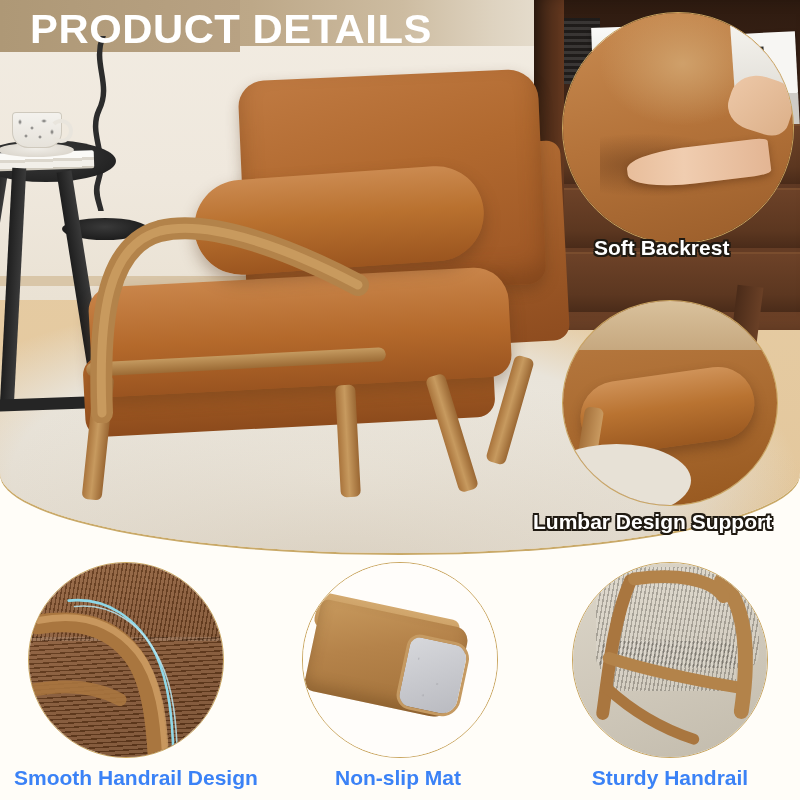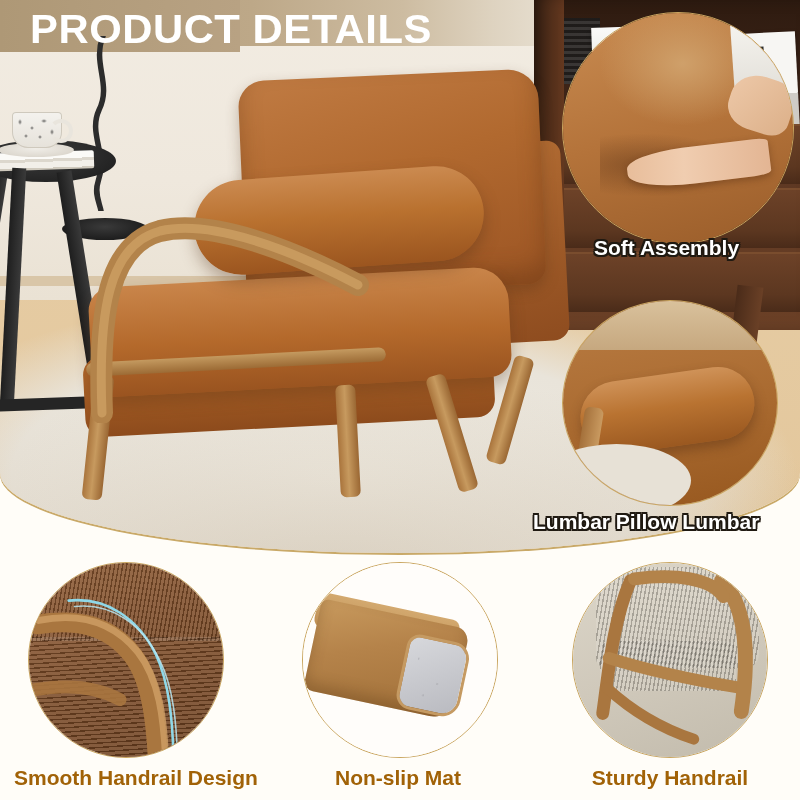--- a/index.html
+++ b/index.html
@@ -355,21 +355,21 @@
     text-shadow:
       -1.6px -1.6px 0 #201a12,  1.6px -1.6px 0 #201a12,
       -1.6px  1.6px 0 #201a12,  1.6px  1.6px 0 #201a12,
        0 -1.8px 0 #201a12, 0 1.8px 0 #201a12,
       -1.8px 0 0 #201a12, 1.8px 0 0 #201a12;
   }
   #lbl-back{ left:594px; top:236px; }
   #lbl-lumb{ left:533px; top:510px; }
 
   .lbl-dark{
-    position:absolute; top:766px; color:#a16207; font-weight:700;
+    position:absolute; top:766px; color:#3b82f6; font-weight:700;
     font-size:21px; white-space:nowrap; text-align:center;
   }
   #lbl-rail{ left:14px; width:224px; }
   #lbl-mat{  left:286px; width:224px; }
   #lbl-asm{  left:558px; width:224px; }
 </style>
 </head>
 <body>
 
 <div id="hero">
@@ -437,30 +437,30 @@
   <div id="title">PRODUCT DETAILS</div>
 </div>
 
 <div class="circ" id="c-back">
   <div class="inner corduroy"></div>
   <div class="paper"></div>
   <div class="press"></div>
   <div class="hand2"></div>
   <div class="hand"></div>
 </div>
-<div class="lbl-outline" id="lbl-back">Soft Assembly</div>
+<div class="lbl-outline" id="lbl-back">Soft Backrest</div>
 
 <div class="circ" id="c-lumb">
   <div class="inner corduroy"></div>
   <div class="floorTop"></div>
   <div class="pill corduroy"></div>
   <div class="woodleg"></div>
   <div class="rugb"></div>
 </div>
-<div class="lbl-outline" id="lbl-lumb">Lumbar Pillow Lumbar</div>
+<div class="lbl-outline" id="lbl-lumb">Lumbar Design Support</div>
 
 <div class="circ cbot" id="c-rail">
   <div class="inner"></div>
   <div class="cordA"></div>
   <div class="cordB"></div>
   <svg viewBox="0 0 196 196" preserveAspectRatio="none">
     <path d="M8 62 C 48 56, 80 62, 104 92 C 124 118, 128 160, 130 196" stroke="#a9763f" stroke-width="20" fill="none" stroke-linecap="round"></path>
     <path d="M8 62 C 48 56, 80 62, 104 92 C 124 118, 128 160, 130 196" stroke="#c59council" stroke-width="0" fill="none"></path>
     <path d="M10 58 C 50 50, 84 58, 110 90 C 132 118, 136 158, 138 196" stroke="#cfa066" stroke-width="7" fill="none" stroke-linecap="round" opacity=".8"></path>
     <path d="M40 38 C 78 34, 110 56, 128 92 C 142 122, 145 160, 146 196" stroke="#8fd8e8" stroke-width="2.6" fill="none" stroke-linecap="round"></path>

